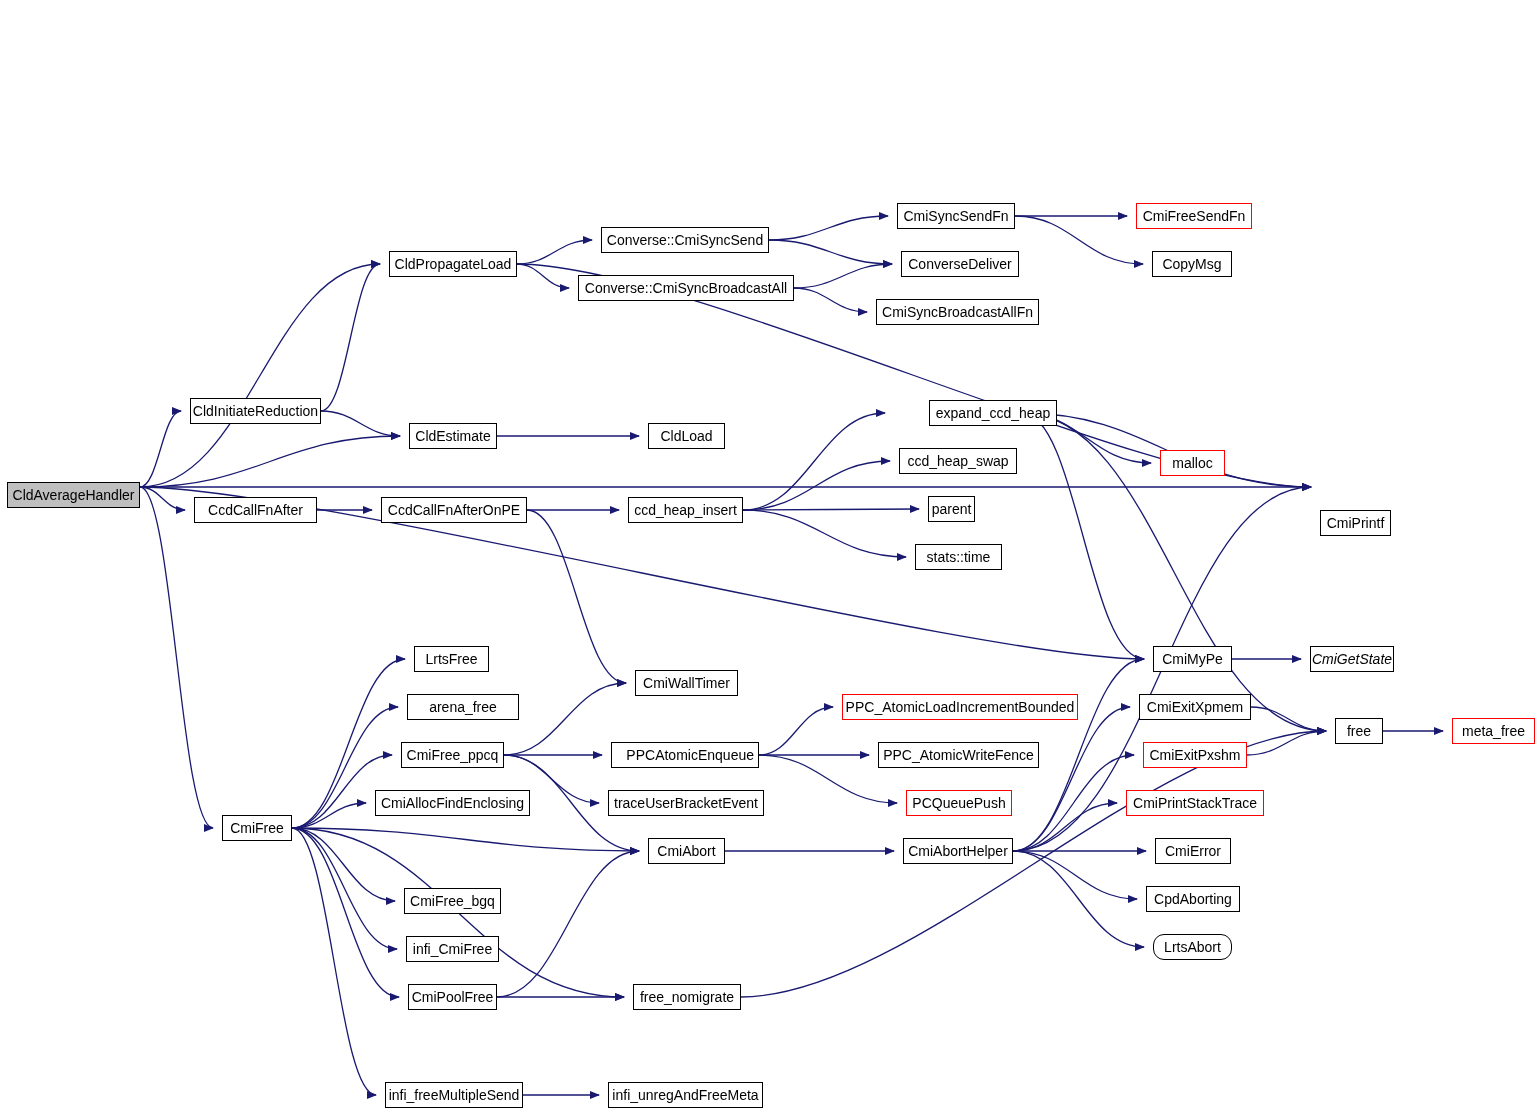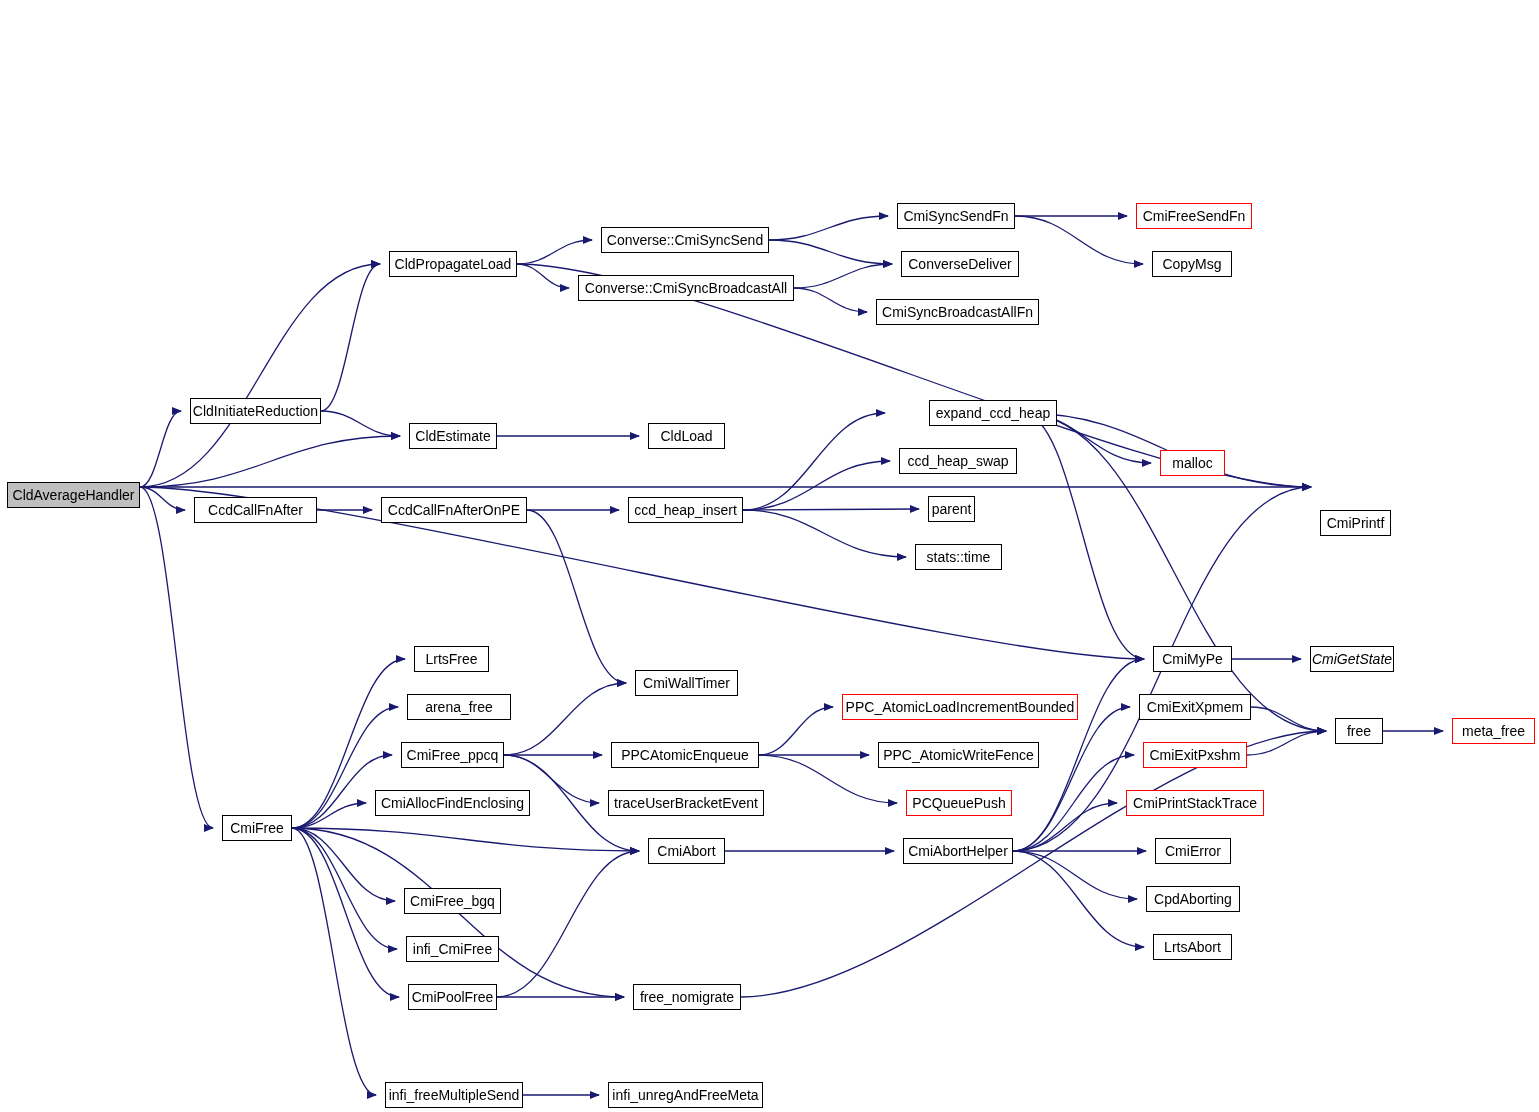--- a/index.html
+++ b/index.html
@@ -158,30 +158,30 @@
       </div>
       <div class="node" style="left: 1310px; top: 646px; width: 84px; font-style: italic;">
         <span>CmiGetState</span>
       </div>
       <div class="node" style="left: 635px; top: 670px; width: 103px;">
         <span>CmiWallTimer</span>
       </div>
       <div class="node" style="left: 414px; top: 646px; width: 75px;">
         <span>LrtsFree</span>
       </div>
-      <div class="node" style="left: 407px; top: 694px; width: 104px;">
+      <div class="node" style="left: 407px; top: 694px; width: 112px;">
         <span>arena_free</span>
       </div>
       <div class="node" style="left: 401px; top: 742px; width: 103px;">
         <span>CmiFree_ppcq</span>
       </div>
       <div class="node" style="left: 375px; top: 790px; width: 155px;">
         <span>CmiAllocFindEnclosing</span>
       </div>
-      <div class="node" style="left: 611px; top: 742px; width: 148px;">
+      <div class="node" style="left: 611px; top: 742px; width: 148px; justify-content: flex-end;">
         <span>PPCAtomicEnqueue</span>
       </div>
       <div class="node" style="left: 608px; top: 790px; width: 156px;">
         <span>traceUserBracketEvent</span>
       </div>
       <div class="node red" style="left: 842px; top: 694px; width: 236px;">
         <span>PPC_AtomicLoadIncrementBounded</span>
       </div>
       <div class="node" style="left: 878px; top: 742px; width: 161px;">
         <span>PPC_AtomicWriteFence</span>
@@ -206,21 +206,21 @@
       </div>
       <div class="node red" style="left: 1126px; top: 790px; width: 138px;">
         <span>CmiPrintStackTrace</span>
       </div>
       <div class="node" style="left: 1155px; top: 838px; width: 76px;">
         <span>CmiError</span>
       </div>
       <div class="node" style="left: 1146px; top: 886px; width: 94px;">
         <span>CpdAborting</span>
       </div>
-      <div class="node" style="left: 1153px; top: 934px; width: 79px;">
+      <div class="node" style="left: 1153px; top: 934px; width: 79px; border-radius: 11px;">
         <span>LrtsAbort</span>
       </div>
       <div class="node" style="left: 1335px; top: 718px; width: 48px;">
         <span>free</span>
       </div>
       <div class="node red" style="left: 1452px; top: 718px; width: 83px;">
         <span>meta_free</span>
       </div>
       <div class="node" style="left: 404px; top: 888px; width: 97px;">
         <span>CmiFree_bgq</span>

